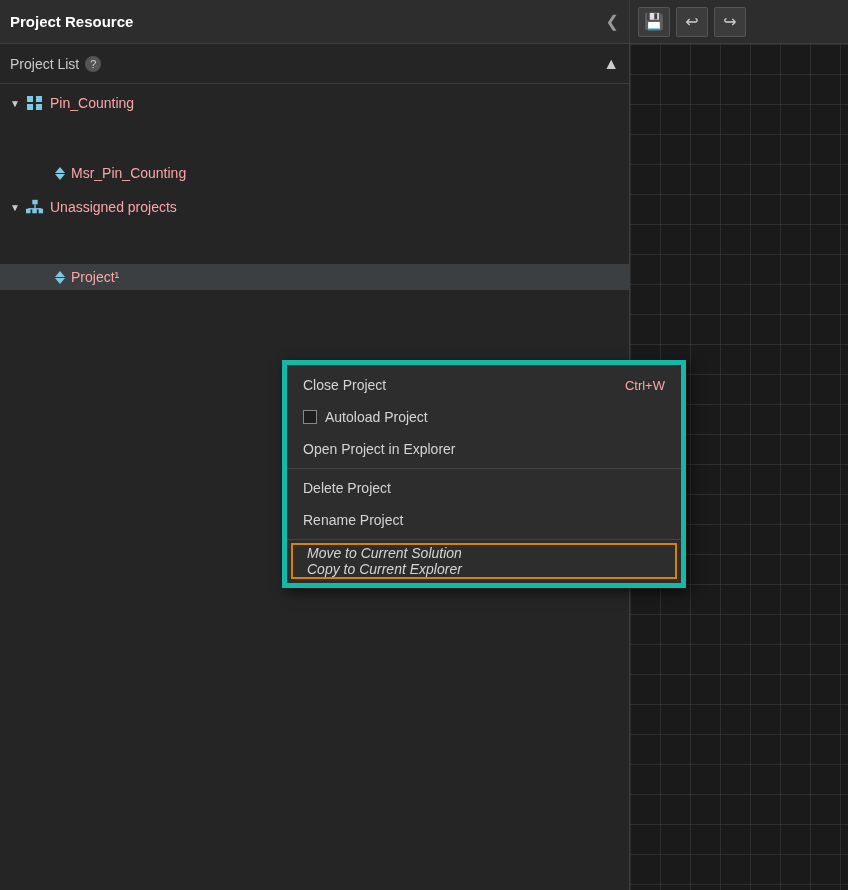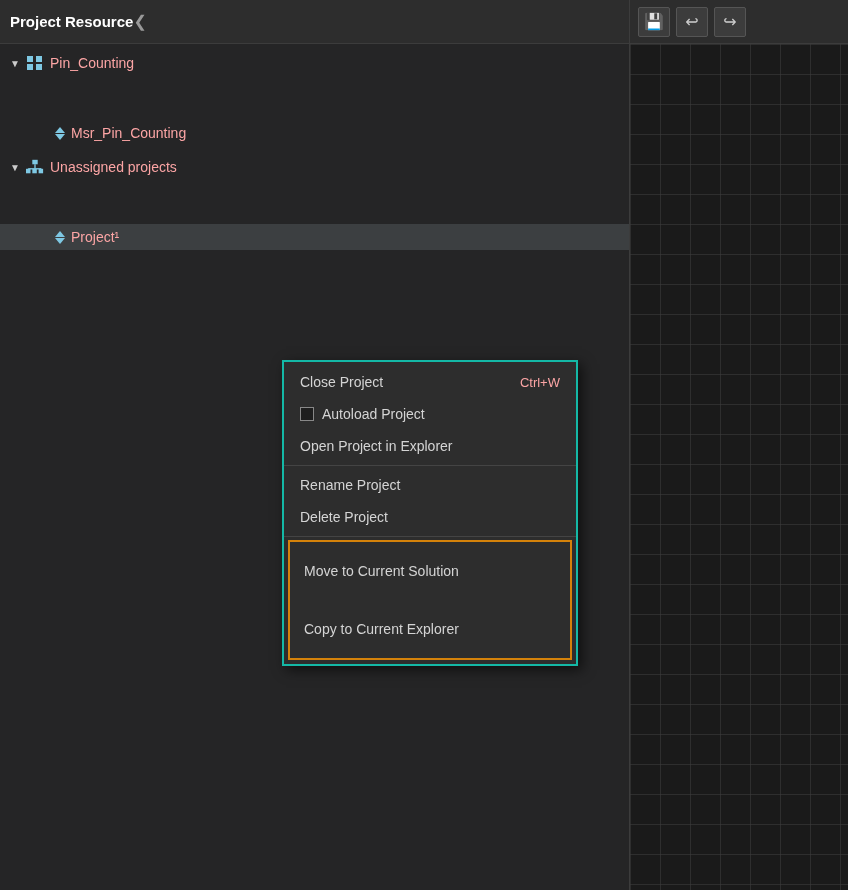--- a/index.html
+++ b/index.html
@@ -22,20 +22,21 @@
       width: 630px;
       height: 890px;
       background: #252526;
       border-right: 1px solid #3c3c3c;
     }
 
     
     .panel-header {
       display: flex;
       align-items: center;
+      justify-content: space-between;
       padding: 8px 10px;
       background: #2d2d2d;
       border-bottom: 1px solid #3c3c3c;
       height: 44px;
     }
     .panel-title {
       font-size: 15px;
       font-weight: 600;
       color: #ffffff;
     }
@@ -134,23 +135,23 @@
       border-left: 5px solid transparent;
       border-right: 5px solid transparent;
       border-top: 6px solid #7ec8e3;
     }
 
     
     .context-menu {
       position: absolute;
       left: 282px;
       top: 360px;
-      width: 296px;
+      width: 404px;
       background: #2d2d2d;
-      border: 2px solid #14b8a6;
+      border: 5px solid #14b8a6;
       box-shadow: 4px 4px 12px rgba(0,0,0,0.6);
       z-index: 100;
       padding: 4px 0;
     }
     .menu-item {
       display: flex;
       align-items: center;
       padding: 8px 16px;
       cursor: pointer;
       color: #d4d4d4;
@@ -173,21 +174,22 @@
     .menu-divider {
       border: none;
       border-top: 1px solid #444;
       margin: 3px 0;
     }
     .menu-group-highlighted {
       border: 2px solid #d4820a;
       margin: 0 4px;
     }
     .menu-item-in-group {
-      padding: 21px 14px;
+      padding: 0 14px;
+      font-style: italic;
     }
 
     
     .right-panel {
       position: absolute;
       left: 630px;
       top: 0;
       width: 218px;
       height: 890px;
       background: #1a1a1a;
@@ -240,20 +242,25 @@
 </head>
 <body>
 
 <div class="left-panel">
 
   <div class="panel-header">
     <span class="panel-title">Project Resource</span>
     <span class="collapse-icon">❮</span>
   </div>
 
+  <div class="project-list-header">
+    <span class="project-list-title">Project List</span>
+    <span class="help-icon">?</span>
+    <span class="upload-icon">▲</span>
+  </div>
 
   <div class="tree-container">
 
     <div class="tree-item">
       <span class="tree-arrow">▼</span>
 
       <svg class="icon-svg" viewBox="0 0 18 16" fill="none" xmlns="http://www.w3.org/2000/svg">
         <rect x="1" y="1" width="6" height="6" fill="#7ec8e3"></rect>
         <rect x="10" y="1" width="6" height="6" fill="#7ec8e3"></rect>
         <rect x="1" y="9" width="6" height="6" fill="#7ec8e3"></rect>
@@ -308,25 +315,25 @@
       <span>Autoload Project</span>
     </div>
 
     <div class="menu-item">
       <span>Open Project in Explorer</span>
     </div>
 
     <hr class="menu-divider">
 
     <div class="menu-item">
+      <span>Delete Project</span>
+    </div>
+
+    <div class="menu-item">
       <span>Rename Project</span>
-    </div>
-
-    <div class="menu-item">
-      <span>Delete Project</span>
     </div>
 
     <hr class="menu-divider">
 
     <div class="menu-group-highlighted">
       <div class="menu-item menu-item-in-group">
         <span>Move to Current Solution</span>
       </div>
       <div class="menu-item menu-item-in-group">
         <span>Copy to Current Explorer</span>

